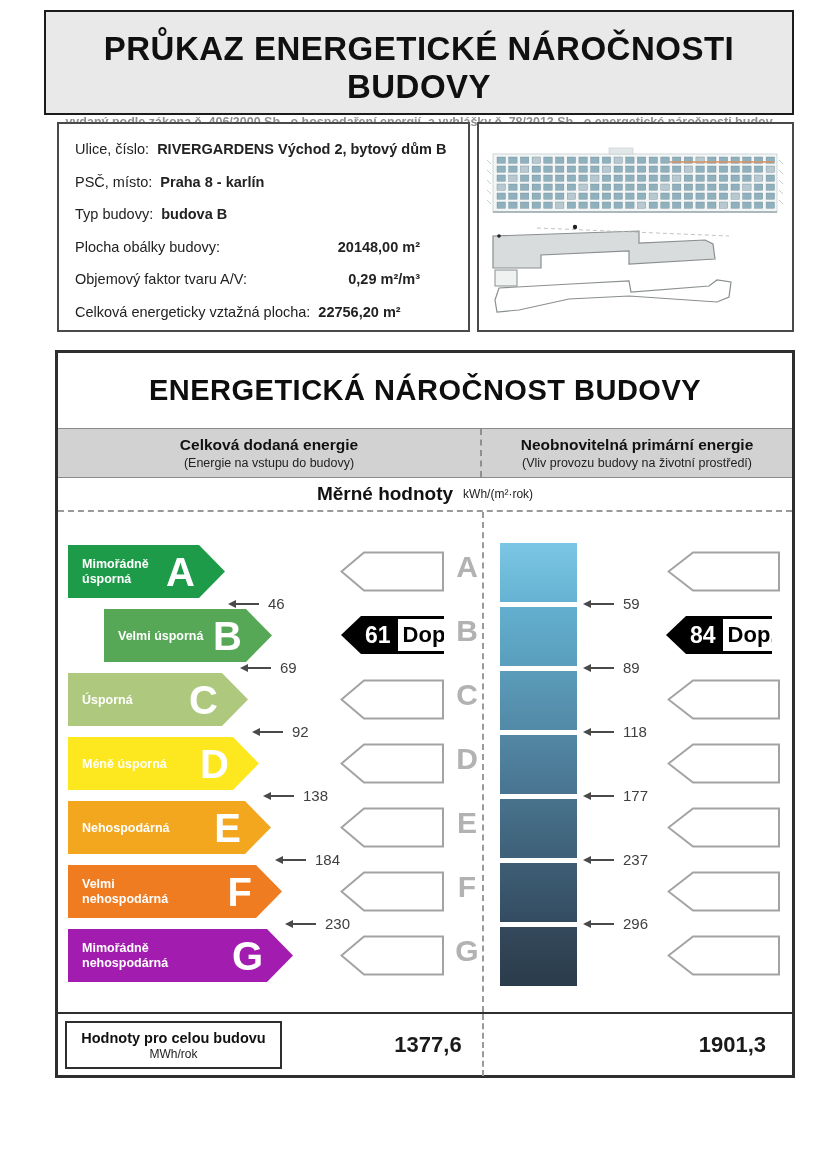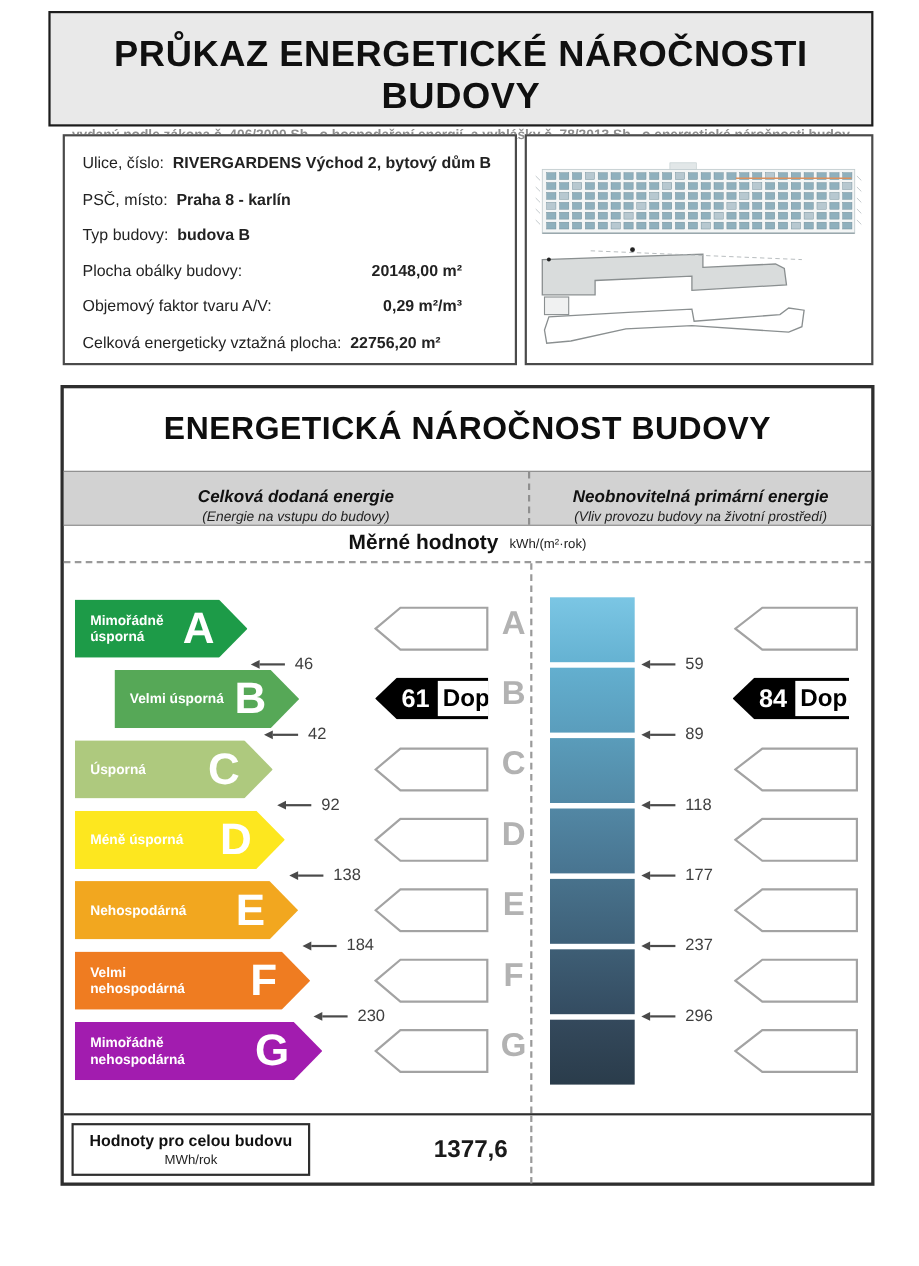--- a/index.html
+++ b/index.html
@@ -26,21 +26,21 @@
     border:2px solid #4a4a4a; background:#fff; }
 
   
   .main-box { position:absolute; left:55px; top:350px; width:740px; height:728px;
     border:3px solid #2e2e2e; background:#fff; }
   .main-title { height:75px; display:flex; align-items:center; justify-content:center;
     font-size:29px; font-weight:900; color:#0e0e0e; letter-spacing:0.5px; }
 
   .col-headers { height:50px; background:#d2d2d2; border-top:1px solid #8a8a8a;
     border-bottom:1px solid #8a8a8a; display:flex; }
-  .col-cell { display:flex; flex-direction:column; align-items:center; justify-content:flex-end;font-style:italic; }
+  .col-cell { display:flex; flex-direction:column; align-items:center; justify-content:center; }
   .col-cell.left { width:424px; border-right:2px dashed #8f8f8f; }
   .col-cell.right { flex:1; }
   .col-title { font-size:15.5px; font-weight:bold; color:#111; }
   .col-sub { font-size:12.5px; color:#222; margin-top:2px; }
 
   .units-row { height:34px; display:flex; align-items:center; justify-content:center;
     border-bottom:2px dashed #9a9a9a; }
   .units-label { font-size:19px; font-weight:bold; color:#111; }
   .units-value { font-size:12px; color:#222; margin-left:10px; }
 
@@ -379,21 +379,21 @@
       </div>
 
       <div class="mark m0 ml0">
           <span class="head"></span>
           <span class="line"></span>
           <span class="num">46</span>
         </div>
       <div class="mark m1 ml1">
           <span class="head"></span>
           <span class="line"></span>
-          <span class="num">42</span>
+          <span class="num">69</span>
         </div>
       <div class="mark m2 ml2">
           <span class="head"></span>
           <span class="line"></span>
           <span class="num">92</span>
         </div>
       <div class="mark m3 ml3">
           <span class="head"></span>
           <span class="line"></span>
           <span class="num">138</span>
@@ -505,16 +505,17 @@
       </div>
     </div>
 
     <div class="totals">
       <div class="vdivider2"></div>
       <div class="totals-cell">
         <div class="totals-label">Hodnoty pro celou budovu</div>
         <div class="totals-unit">MWh/rok</div>
       </div>
       <div class="tot-left">1377,6</div>
+      <div class="tot-right">1901,3</div>
     </div>
   </div>
 
 </div>
 
 </body></html>

